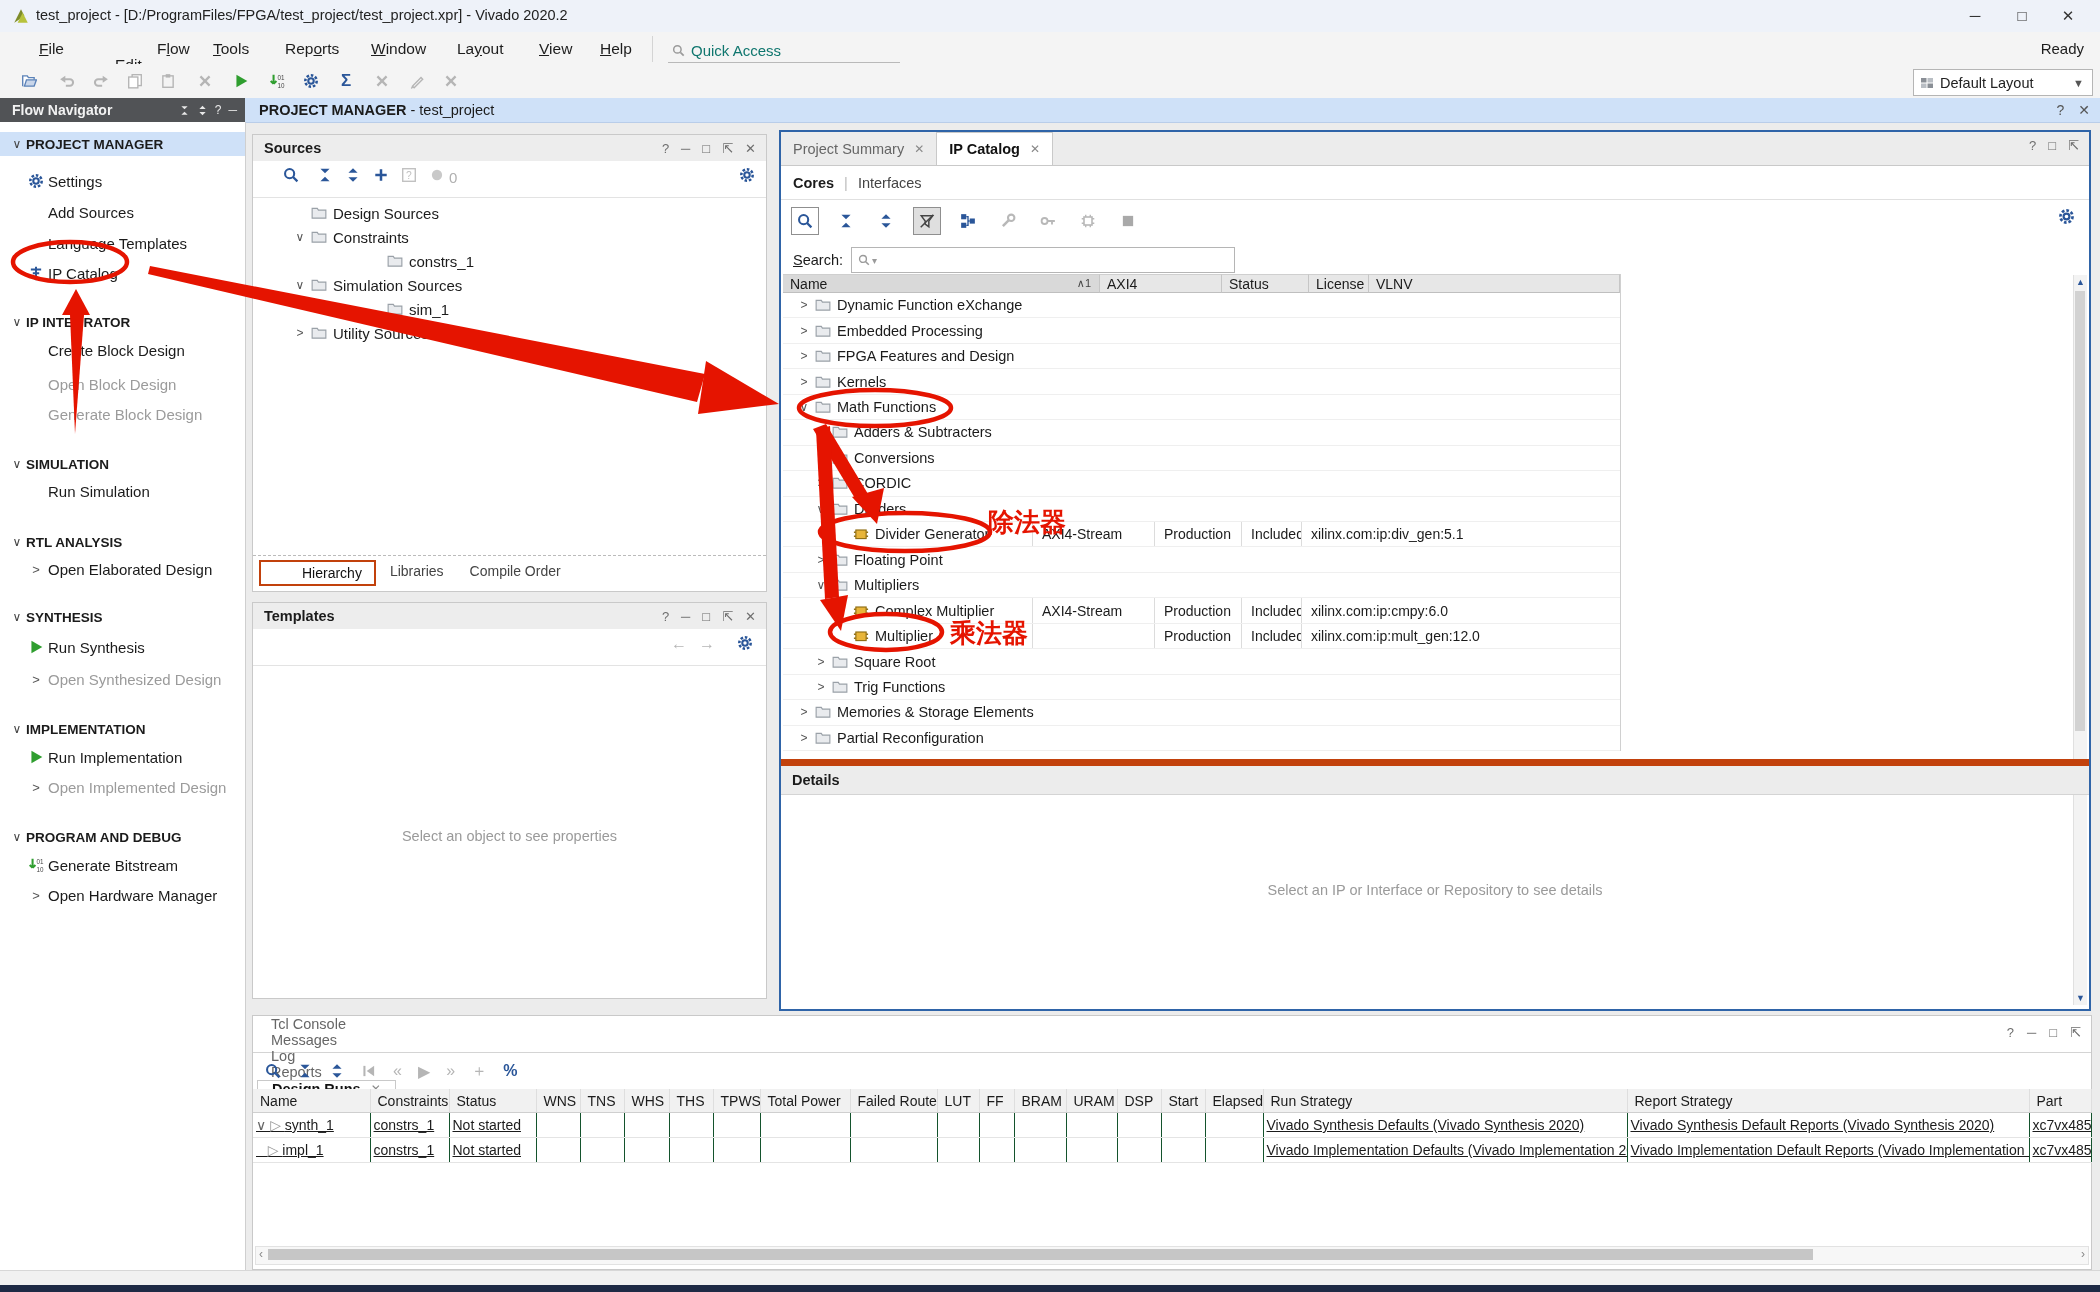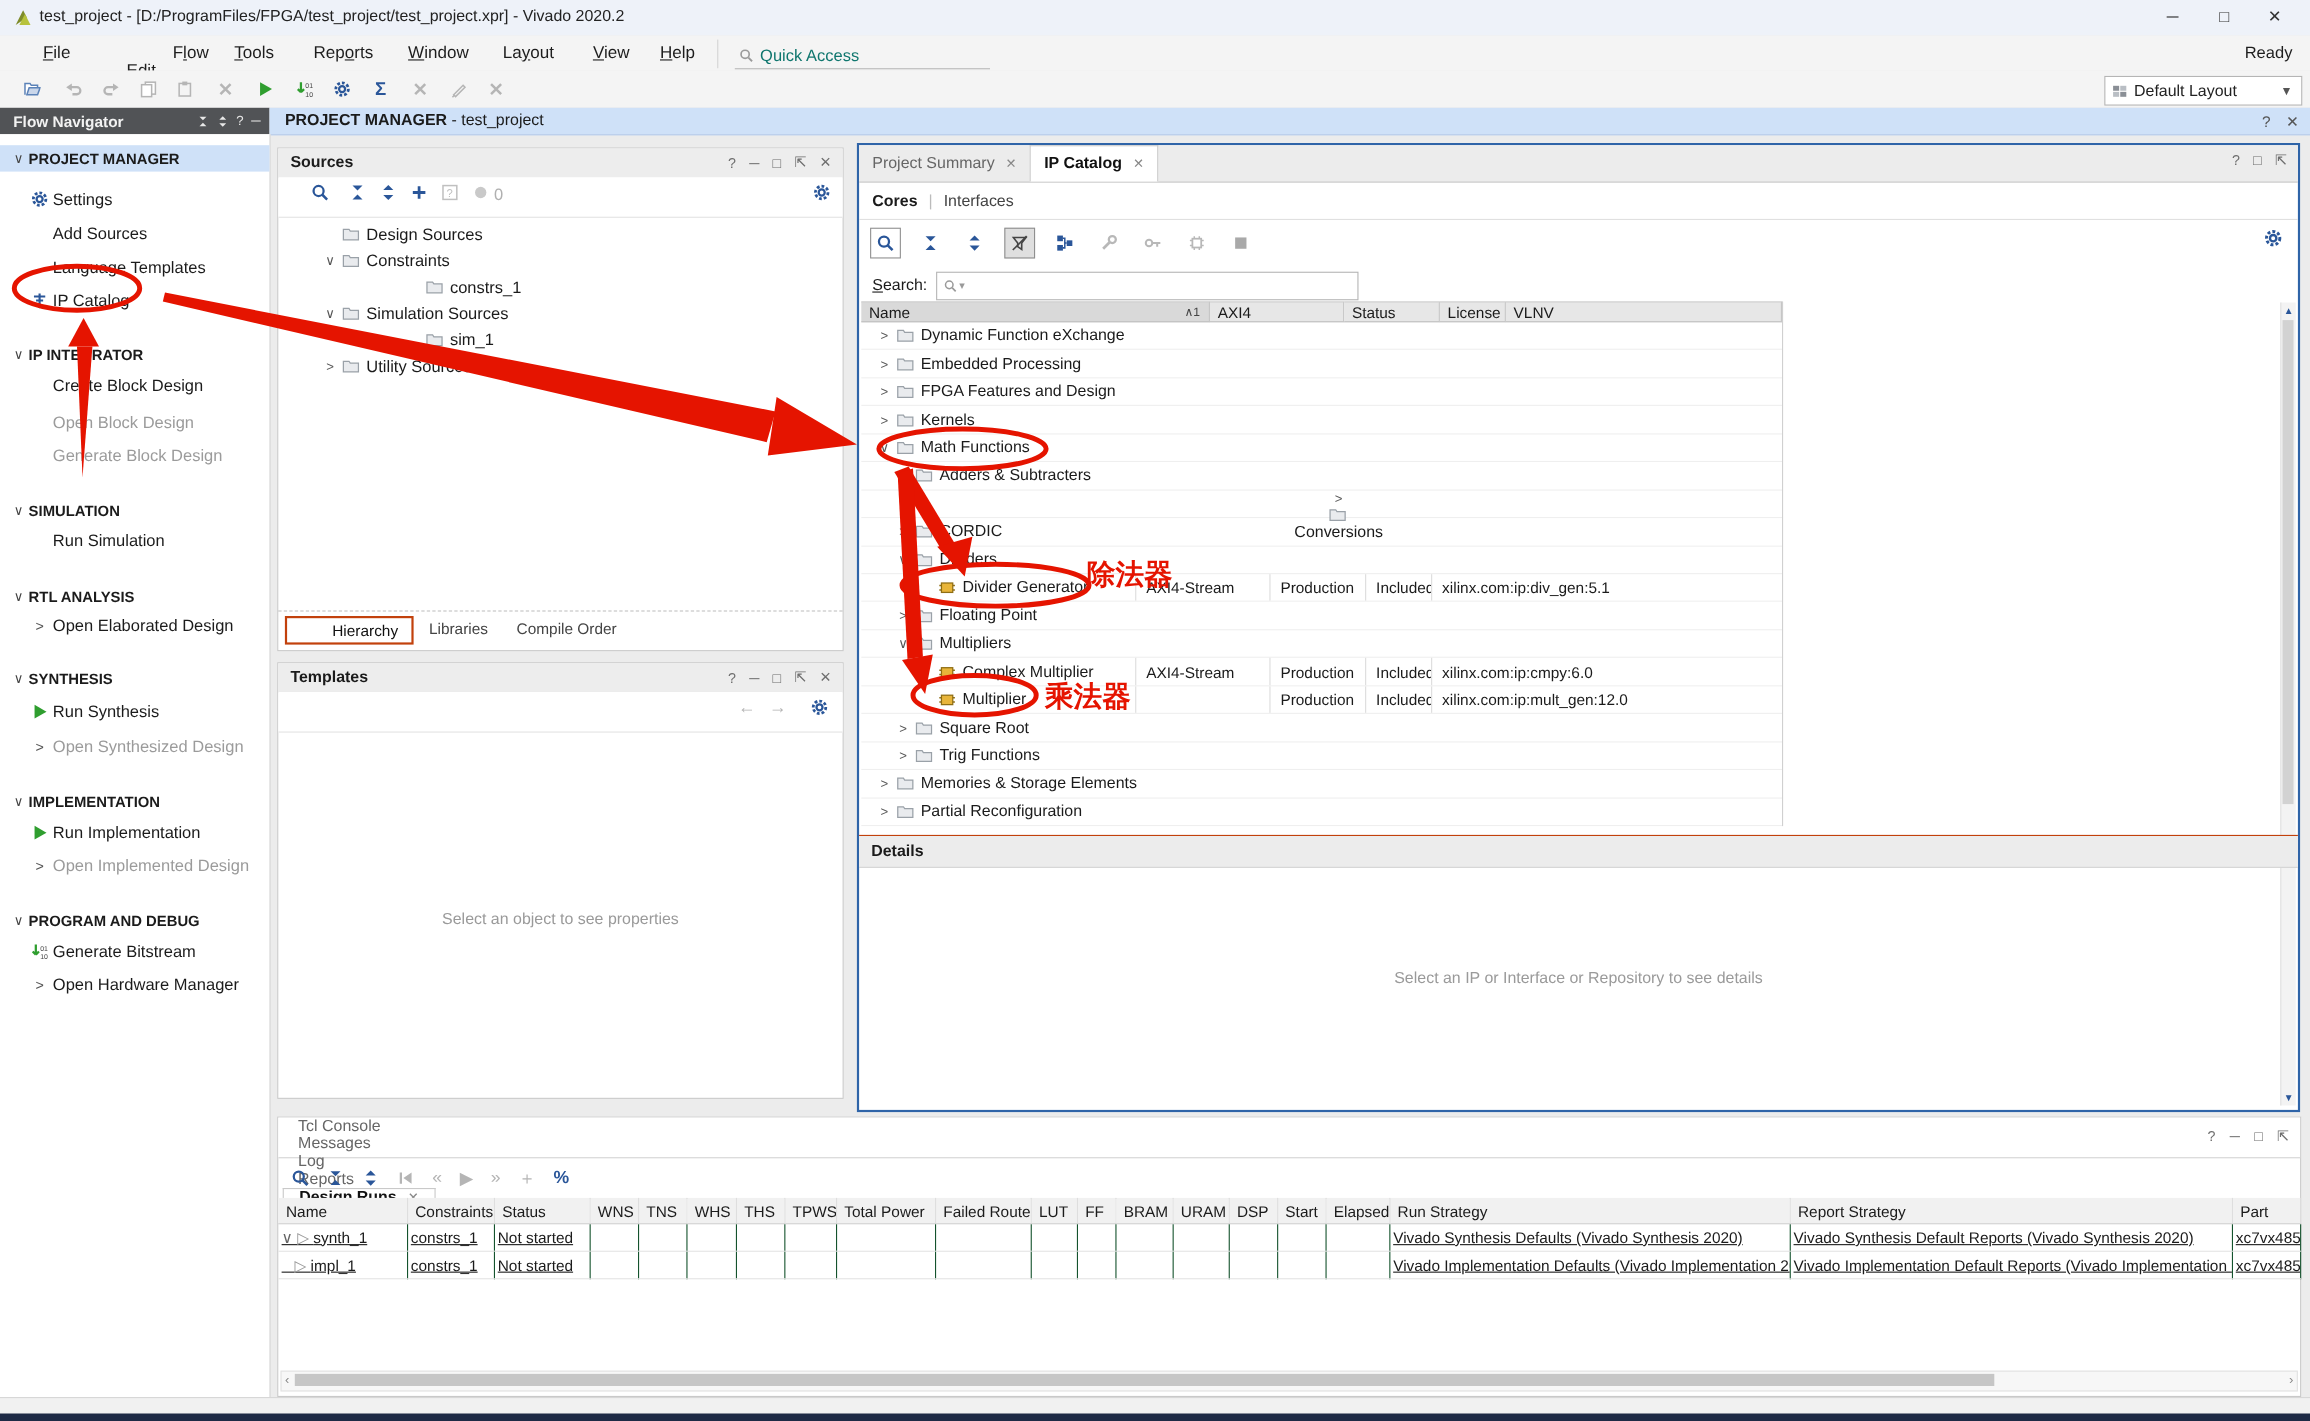--- a/index.html
+++ b/index.html
@@ -65,21 +65,21 @@
   #ip-toolbar{position:absolute;left:0;top:68px;right:0;height:42px;display:flex;align-items:center;gap:14px;padding-left:10px;}
   .ipico{width:26px;height:26px;display:flex;align-items:center;justify-content:center;}
   .ipico.boxed{border:1px solid #8f8f8f;background:#fff;}
   .ipico.pressed{border:1px solid #8f8f8f;background:#dfdfdf;}
   #ip-searchrow{position:absolute;left:0;top:110px;right:0;height:36px;display:flex;align-items:center;padding-left:12px;gap:8px;font-size:14.5px;}
   #ip-searchbox{width:376px;height:24px;border:1px solid #b5b5b5;background:#fff;display:flex;align-items:center;padding-left:6px;color:#9a9a9a;gap:2px;}
   .ip-hcell{position:absolute;top:142px;height:19px;background:#e7e7e7;border-right:1px solid #c6c6c6;border-top:1px solid #cfcfcf;border-bottom:1px solid #bfbfbf;font-size:14px;display:flex;align-items:center;padding-left:7px;box-sizing:border-box;}
   .iprow{position:absolute;left:2px;width:837px;height:25.45px;border-bottom:1px solid #efefef;display:flex;align-items:center;font-size:14.5px;}
   .ipcell{position:absolute;top:0;height:100%;display:flex;align-items:center;padding-left:9px;border-left:1px solid #dcdcdc;box-sizing:border-box;font-size:14px;white-space:nowrap;overflow:hidden;}
   #ip-grid-right{position:absolute;left:839px;top:142px;width:1px;height:477px;background:#d0d0d0;}
-  #ip-details-band{position:absolute;left:0;top:627px;right:0;height:28px;background:#ececec;border-top:1px solid #c2410c;border-bottom:1px solid #d4d4d4;display:flex;align-items:center;}
+  #ip-details-band{position:absolute;left:0;top:627px;right:0;height:28px;background:#ececec;border-top:7px solid #c2410c;border-bottom:1px solid #d4d4d4;display:flex;align-items:center;}
   #ip-details-band b{font-size:14.5px;padding-left:11px;}
   #ip-details-empty{position:absolute;left:0;top:750px;right:0;text-align:center;color:#9a9a9a;font-size:14.5px;}
   #ip-vscroll{position:absolute;right:2px;top:143px;width:13px;height:730px;background:#f3f3f3;border-left:1px solid #e0e0e0;}
   #ip-vthumb{position:absolute;left:1px;top:16px;width:10px;height:440px;background:#d2d2d2;}
   .vsarrow{position:absolute;left:0;width:13px;text-align:center;color:#2a5699;font-size:9px;}
   
   #bottom-panel{left:252px;top:1015px;width:1838px;height:253px;background:#fff;border:1px solid #c9c9c9;}
   #bt-tabs{position:absolute;left:0;top:0;right:0;height:36px;border-bottom:1px solid #d4d4d4;background:#fff;display:flex;align-items:flex-start;padding-left:4px;flex-direction:column;}
   .bttab{height:34px;display:flex;align-items:center;padding:0 14px;font-size:14.5px;color:#666;gap:10px;}
   .bttab.active{border:1px solid #c9c9c9;border-bottom:none;background:#fff;font-weight:bold;color:#111;}
@@ -674,21 +674,21 @@
         </div>
         <div class="iprow" style="top: 288.25px; padding-left: 31px; box-sizing: border-box;">
           <span class="chevg">&gt;</span>
           <span class="icn folder-ic">
             <svg width="16" height="16" viewBox="0 0 14 14">
               <path d="M1,4.5 L1,3 L5.5,3 L6.5,4.5 L13,4.5 L13,11.5 L1,11.5 Z" fill="#e9ebee" stroke="#9aa1a8" stroke-width="1"></path>
             </svg>
           </span>
           <span>Adders &amp; Subtracters</span>
         </div>
-        <div class="iprow" style="top: 313.7px; padding-left: 31px; box-sizing: border-box; flex-direction: column;">
+        <div class="iprow" style="top: 313.7px; padding-left: 31px; box-sizing: border-box;">
           <span class="chevg">&gt;</span>
           <span class="icn folder-ic">
             <svg width="16" height="16" viewBox="0 0 14 14">
               <path d="M1,4.5 L1,3 L5.5,3 L6.5,4.5 L13,4.5 L13,11.5 L1,11.5 Z" fill="#e9ebee" stroke="#9aa1a8" stroke-width="1"></path>
             </svg>
           </span>
           <span>Conversions</span>
         </div>
         <div class="iprow" style="top: 339.15px; padding-left: 31px; box-sizing: border-box;">
           <span class="chevg">&gt;</span>

